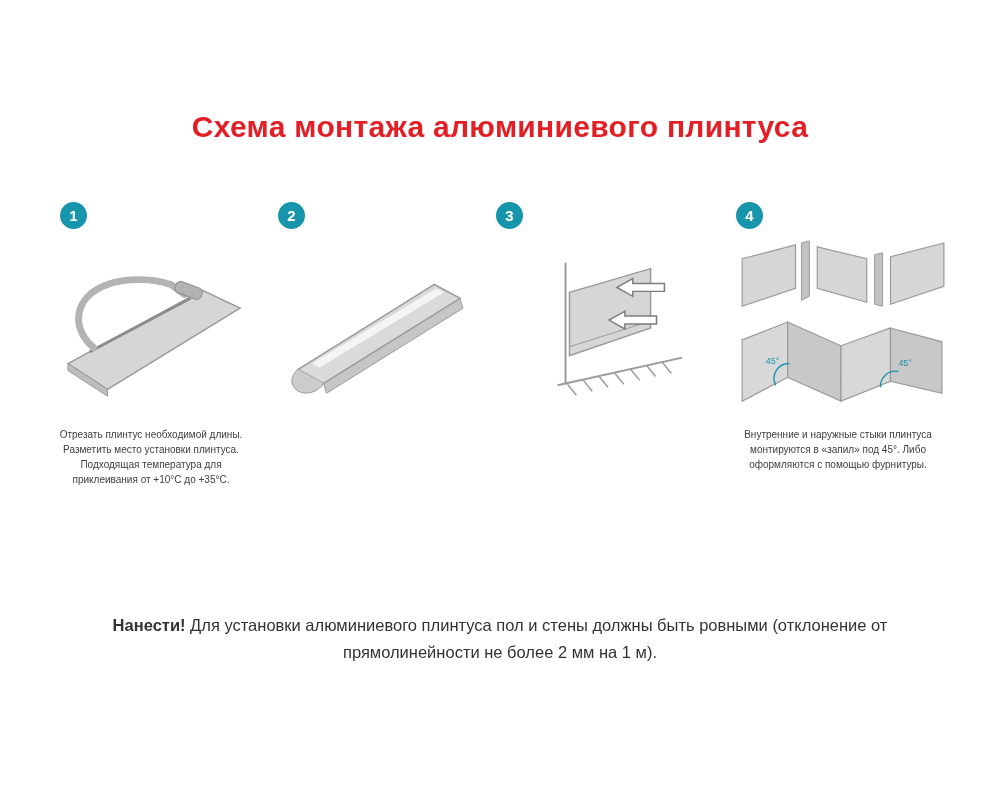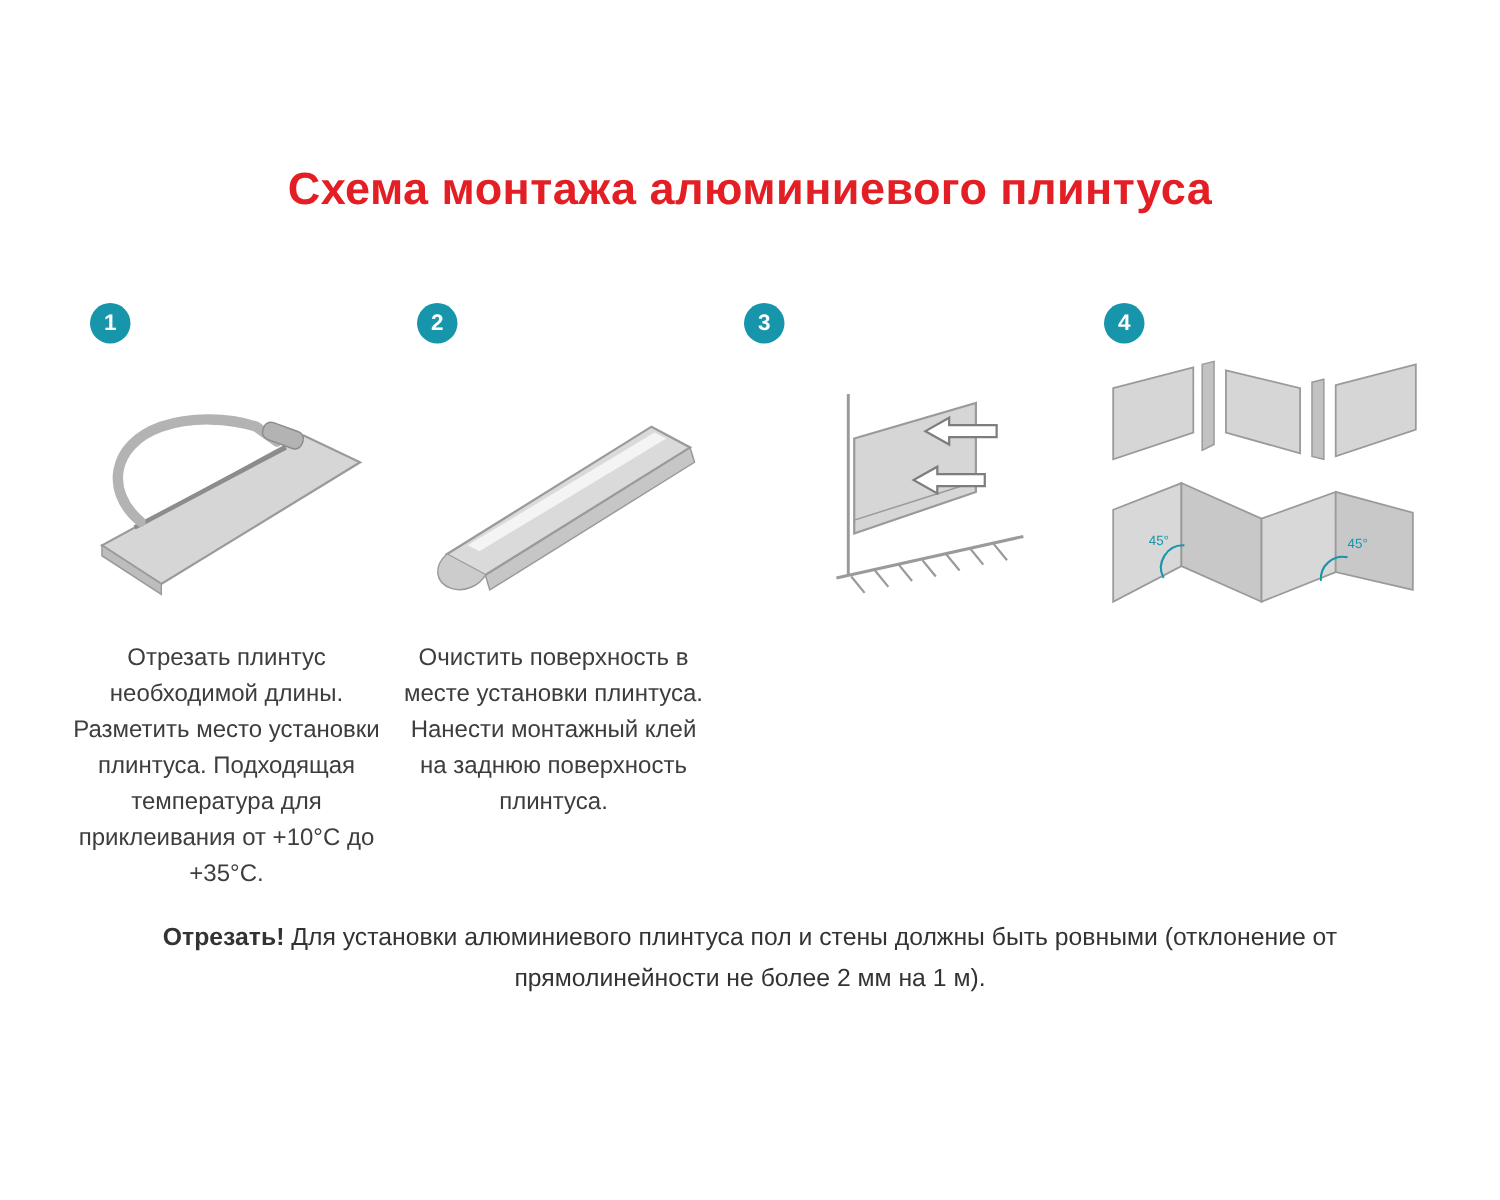--- a/index.html
+++ b/index.html
@@ -26,21 +26,21 @@
     font-weight:bold; font-size:15px;
     display:flex; align-items:center; justify-content:center;
     margin:0 0 4px 12px; flex:0 0 auto;
   }
 
   .illus {
     height:184px; display:flex; align-items:center; justify-content:flex-end;
   }
 
   .desc {
-    margin-top:10px; font-size:16px; line-height:1.5;
+    margin-top:10px; font-size:10px; line-height:1.5;
     text-align:center; font-weight:500; color:#3d3d3d;
   }
 
   .warning {
     position:absolute; top:612px; left:80px; right:80px;
     text-align:center; font-size:16.5px; line-height:1.65;
     font-weight:500; color:#333333;
   }
   .warning strong { font-weight:bold; }
 
@@ -72,21 +72,20 @@
     <div class="step">
       <div class="badge">2</div>
       <div class="illus">
         <svg width="198" height="180" viewBox="0 0 200 182">
           <polygon points="50,150 188,64 191,74 53,160" fill="#c6c6c6" stroke="#9a9a9a" stroke-width="1"></polygon>
           <polygon points="24,136 162,50 188,64 50,150" fill="#dadada" stroke="#9a9a9a" stroke-width="1.5"></polygon>
           <path d="M 24,136 C 15,144 16,155 27,159 C 36,162 46,157 50,150" fill="#cccccc" stroke="#9a9a9a" stroke-width="1"></path>
           <polygon points="38,130 164,54 172,58 46,134" fill="#f4f4f4"></polygon>
         </svg>
       </div>
-      <p class="desc">Очистить поверхность в месте установки плинтуса. Нанести монтажный клей на заднюю поверхность плинтуса.</p>
     </div>
 
     <div class="step step--wide">
       <div class="badge">3</div>
       <div class="illus">
         <svg width="198" height="180" viewBox="0 0 200 182">
           <line x1="52" y1="28" x2="52" y2="150" stroke="#9a9a9a" stroke-width="2"></line>
           <polygon points="56,58 138,34 138,94 56,122" fill="#d6d6d6" stroke="#9a9a9a" stroke-width="1.5"></polygon>
           <line x1="56" y1="113" x2="138" y2="87" stroke="#9a9a9a" stroke-width="1"></line>
           <path d="M152,49 L120,49 L120,44 L104,53 L120,62 L120,57 L152,57 Z" fill="#ffffff" stroke="#7d7d7d" stroke-width="1.5"></path>
@@ -117,21 +116,22 @@
           <polygon points="8,106 54,88 54,144 8,168" fill="#d8d8d8" stroke="#9a9a9a" stroke-width="1.2"></polygon>
           <polygon points="54,88 108,112 108,168 54,144" fill="#c8c8c8" stroke="#9a9a9a" stroke-width="1.2"></polygon>
           <polygon points="108,112 158,94 158,148 108,168" fill="#d8d8d8" stroke="#9a9a9a" stroke-width="1.2"></polygon>
           <polygon points="158,94 210,108 210,160 158,148" fill="#c8c8c8" stroke="#9a9a9a" stroke-width="1.2"></polygon>
           <path d="M 42,152 A 15 15 0 0 1 56,130" fill="none" stroke="#1795ab" stroke-width="1.4"></path>
           <text x="32" y="130" font-size="9" fill="#1795ab">45°</text>
           <path d="M 148,154 A 15 15 0 0 1 166,138" fill="none" stroke="#1795ab" stroke-width="1.4"></path>
           <text x="166" y="132" font-size="9" fill="#1795ab">45°</text>
         </svg>
       </div>
+      <p class="desc">Внутренние и наружные стыки плинтуса монтируются в «запил» под 45°. Либо оформляются с помощью фурнитуры.</p>
     </div>
 
   </div>
 
   <p class="warning">
-    <strong>Отрезать!</strong><span> Для установки алюминиевого плинтуса пол и стены должны быть ровными (отклонение от прямолинейности не более 2 мм на 1 м).</span>
+    <strong>Нанести!</strong><span> Для установки алюминиевого плинтуса пол и стены должны быть ровными (отклонение от прямолинейности не более 2 мм на 1 м).</span>
   </p>
 
 </div>
 
 </body></html>

